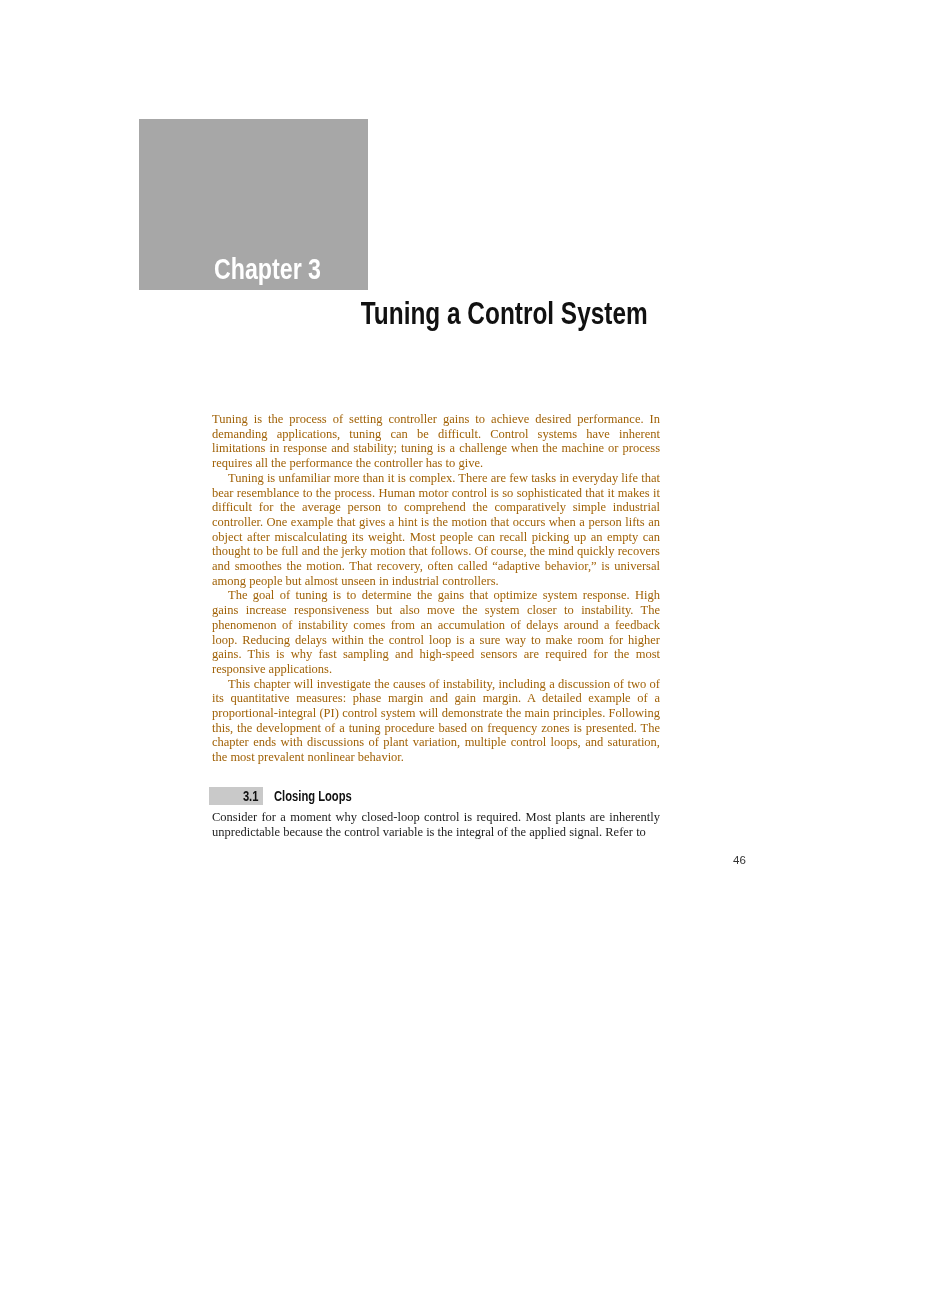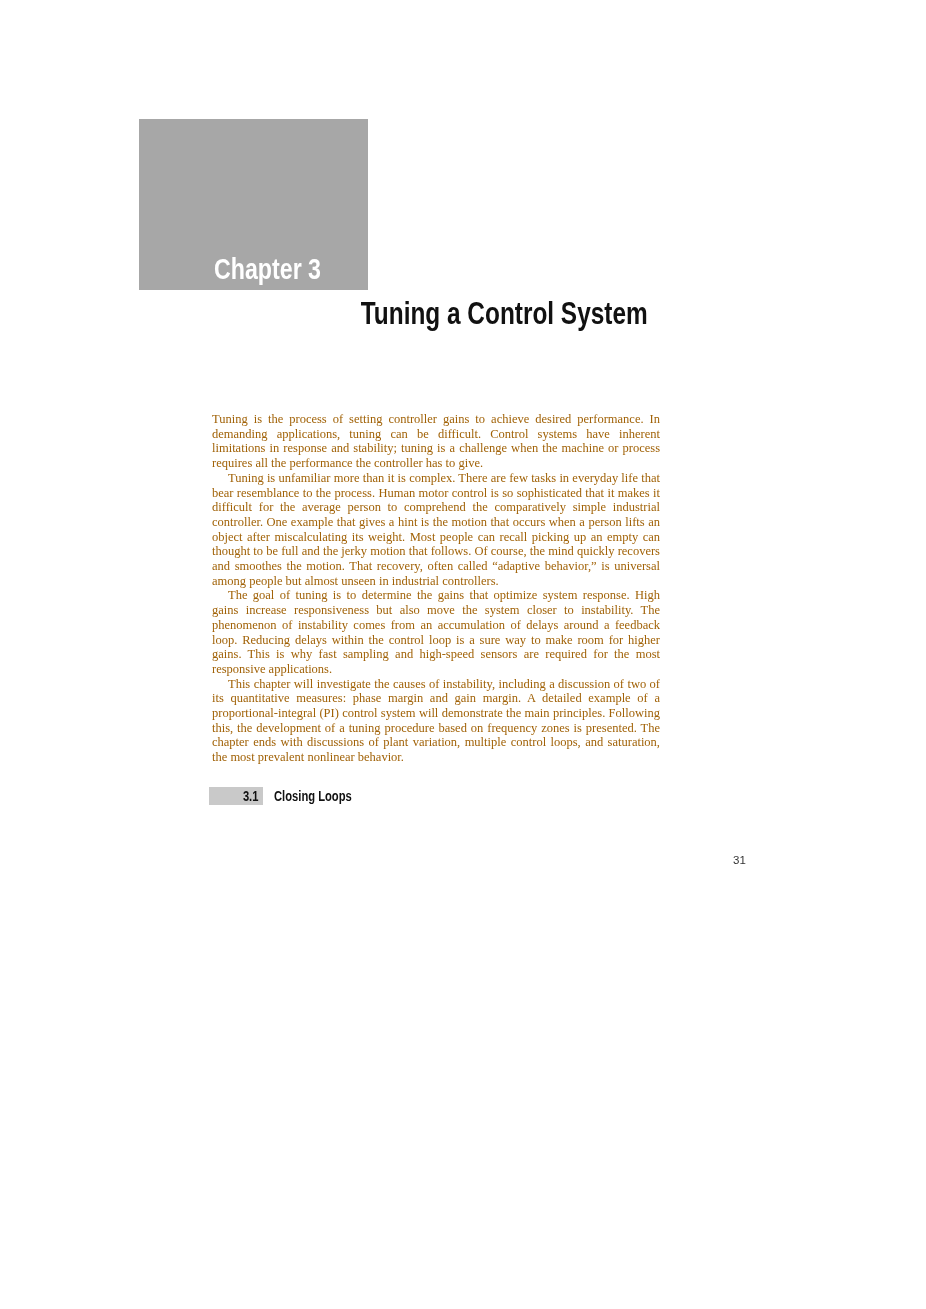--- a/index.html
+++ b/index.html
@@ -151,16 +151,19 @@
     <p><span>This chapter will investigate the causes of instability, including a discussion of two of its quantitative measures: phase margin and gain margin. A detailed example of a proportional-integral (PI) control system will demonstrate the main principles. Following this, the development of a tuning procedure based on frequency </span><span class="em-italic">zones</span><span> is presented. The chapter ends with discussions of plant variation, multiple control loops, and saturation, the most prevalent nonlinear behavior.</span></p>
   </div>
 
   <div class="section-heading">
     <div class="section-number-box">
       <span class="section-number">3.1</span>
     </div>
     <span class="section-title">Closing Loops</span>
   </div>
 
+  <div class="section-block">
+    <p>Consider for a moment why closed-loop control is required. Most plants are inherently unpredictable because the control variable is the integral of the applied signal. Refer to</p>
+  </div>
 
-  <div class="page-number">31</div>
+  <div class="page-number">46</div>
 
 </div>
 
 </body></html>

